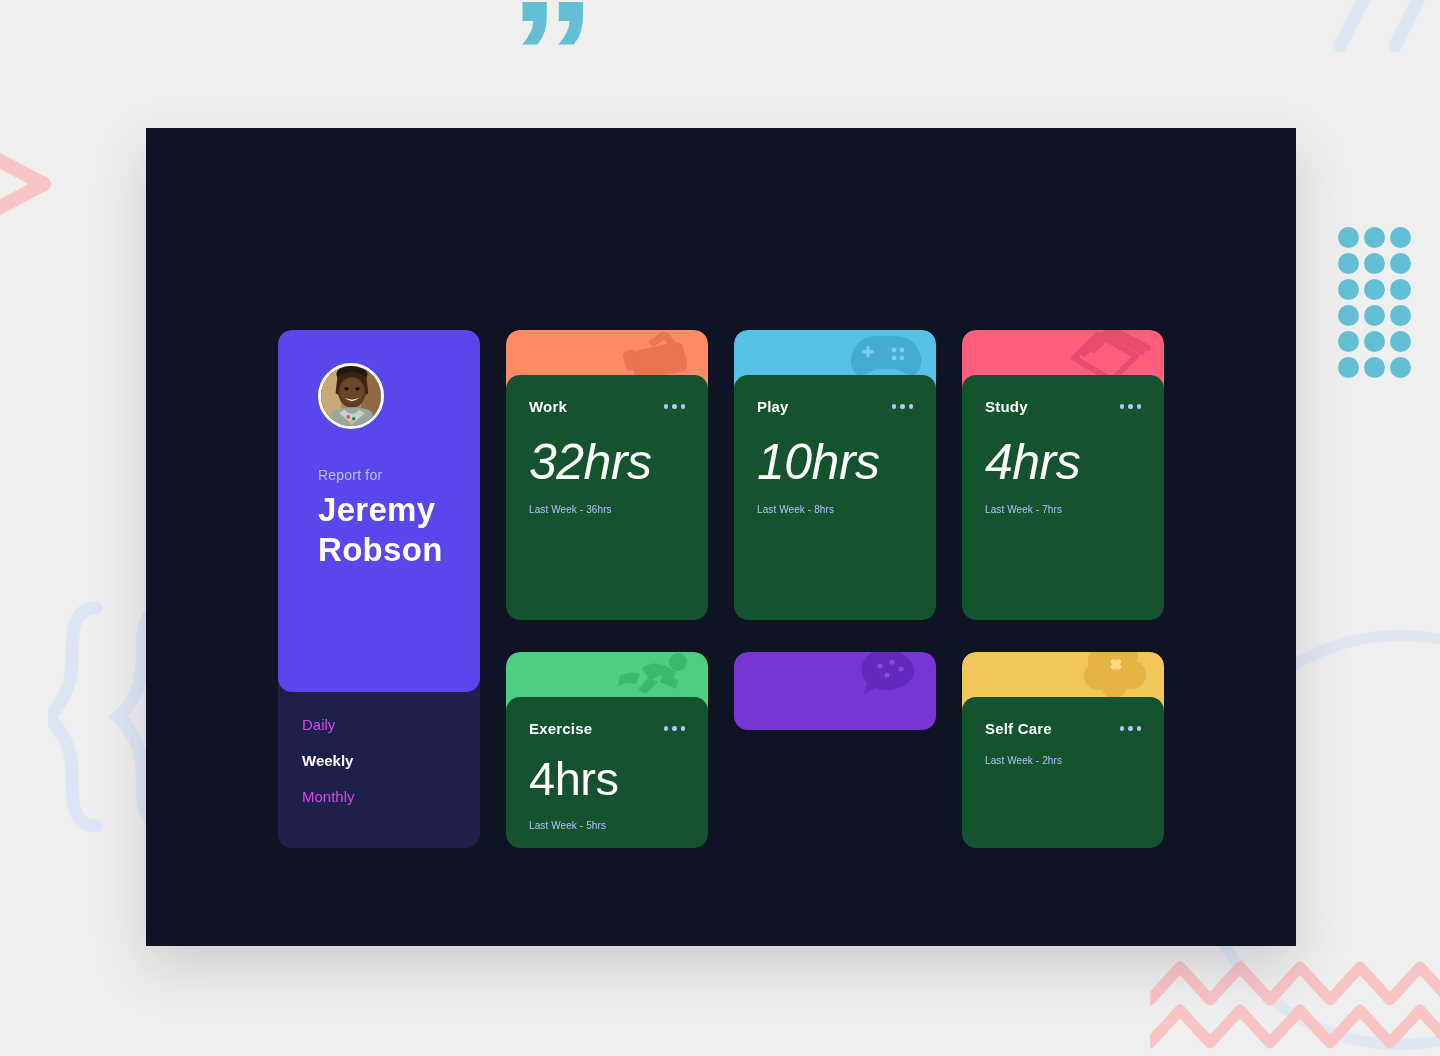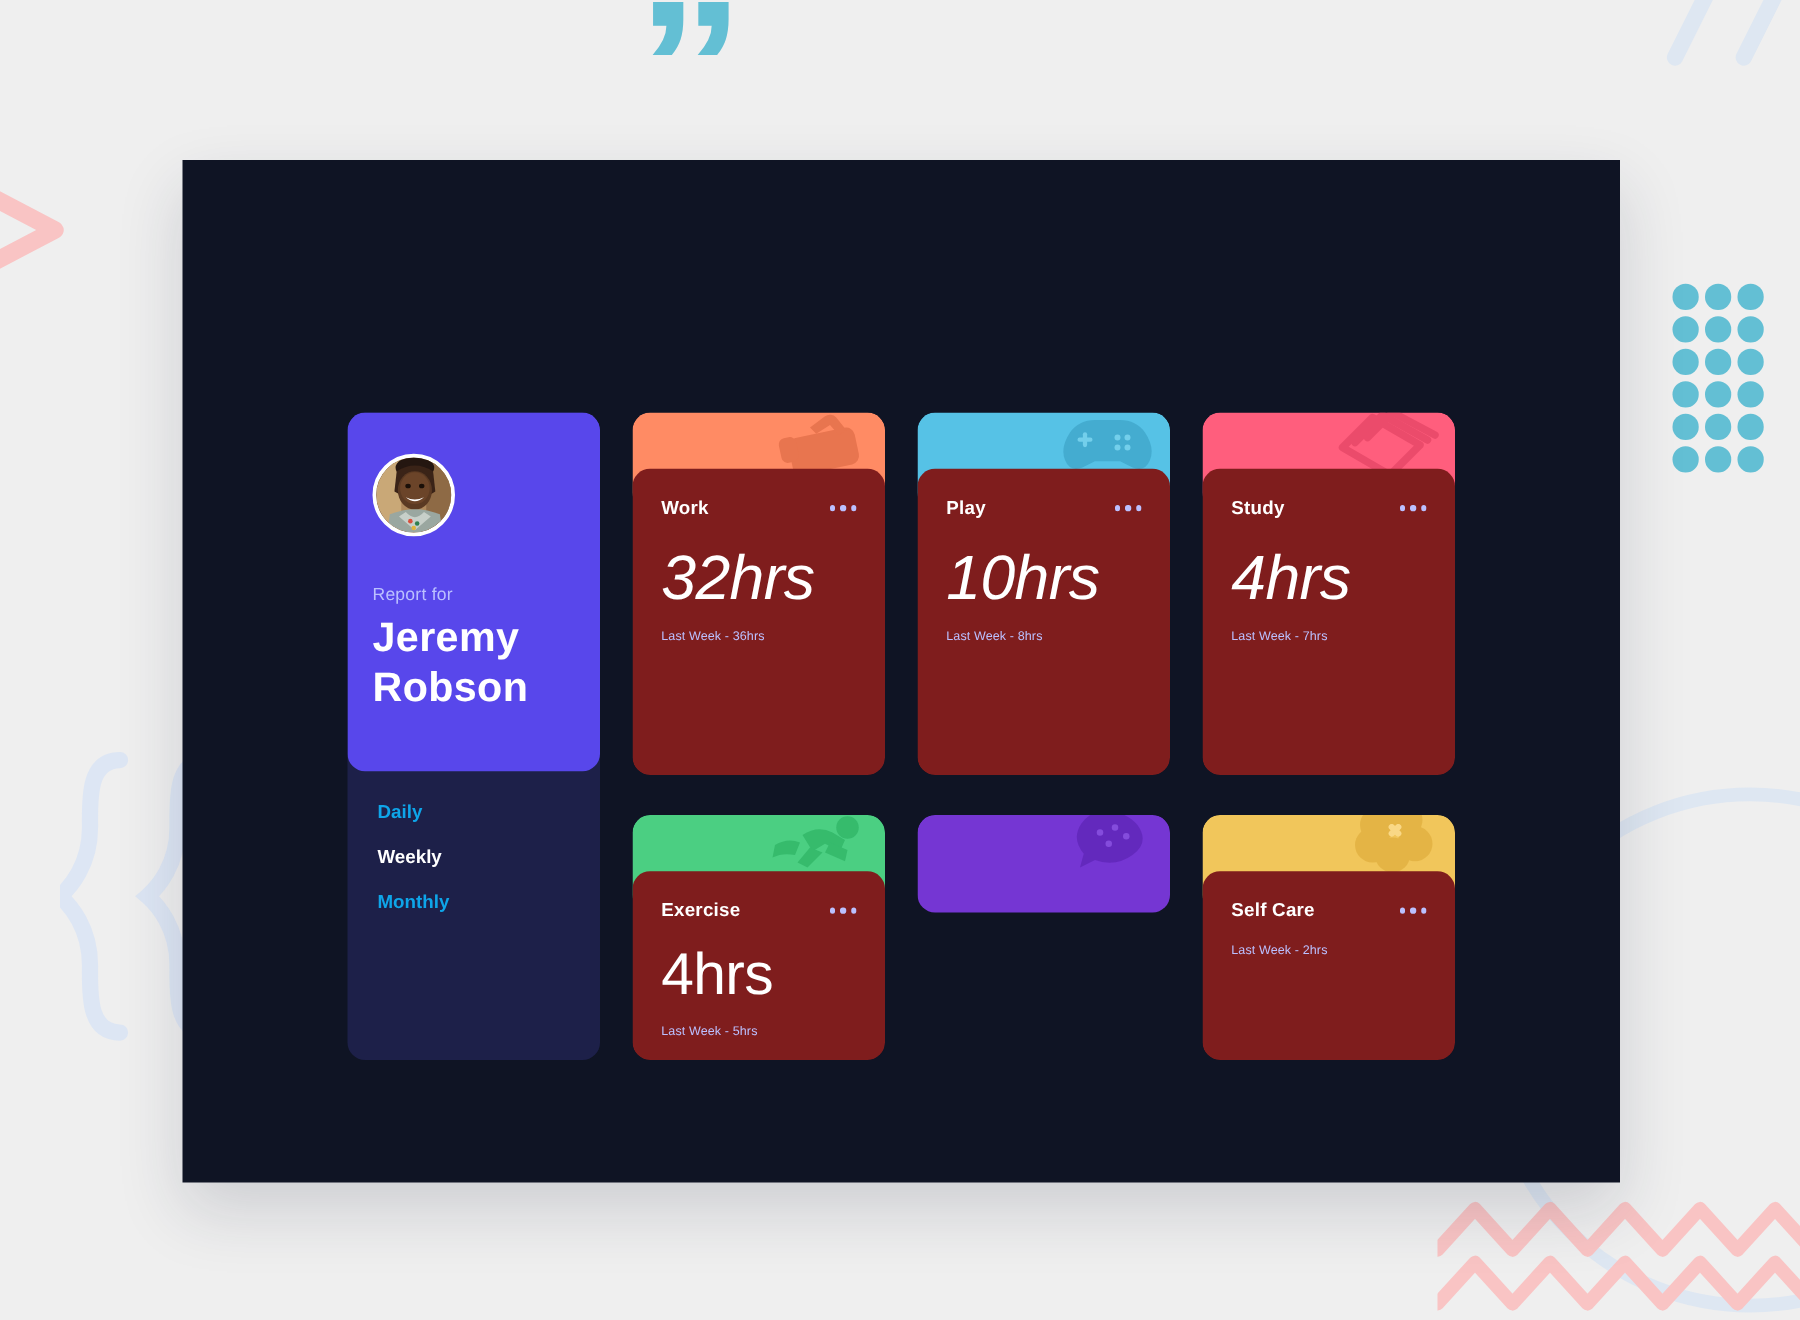--- a/index.html
+++ b/index.html
@@ -97,23 +97,23 @@
     background: #1d2049;
     border-radius: 14px;
     display: flex;
     flex-direction: column;
     overflow: hidden;
   }
 
   #profile-top {
     background: #5847eb;
     border-radius: 14px;
-    padding: 33px 24px 40px 20px;
+    padding: 33px 24px 40px 40px;
     flex: 0 0 auto;
-    height: 287px;
+    height: 362px;
   }
 
   #avatar {
     width: 66px; height: 66px;
     border-radius: 50%;
     border: 3px solid #ffffff;
     overflow: hidden;
     position: relative;
     background: #7b5a3c;
   }
@@ -137,28 +137,27 @@
 
   #profile-nav {
     flex: 1;
     padding: 24px 24px 0 24px;
     display: flex;
     flex-direction: column;
     gap: 19px;
   }
   .nav-item {
     font-size: 15px;
-    color: #0ea5e9;
+    color: #d946ef;
     background: none;
     border: none;
     padding: 0;
     text-align: left;
     font-family: inherit;
     cursor: pointer;
-    font-weight: bold;
   }
   .nav-item.active { color: #ffffff; font-weight: 700; }
 
   
   .stat-card {
     position: relative;
     border-radius: 14px;
     overflow: hidden;
   }
 
@@ -173,21 +172,21 @@
     position: absolute;
     right: 12px; top: -10px;
     opacity: .72;
   }
   .card-accent .ico svg { display: block; }
 
   .card-body {
     position: absolute;
     left: 0; right: 0; bottom: 0;
     top: 45px;
-    background: #7f1d1d;
+    background: #14532d;
     border-radius: 14px;
     padding: 23px 23px 0 23px;
   }
 
   .card-head {
     display: flex;
     align-items: center;
     justify-content: space-between;
   }
   .card-title {

